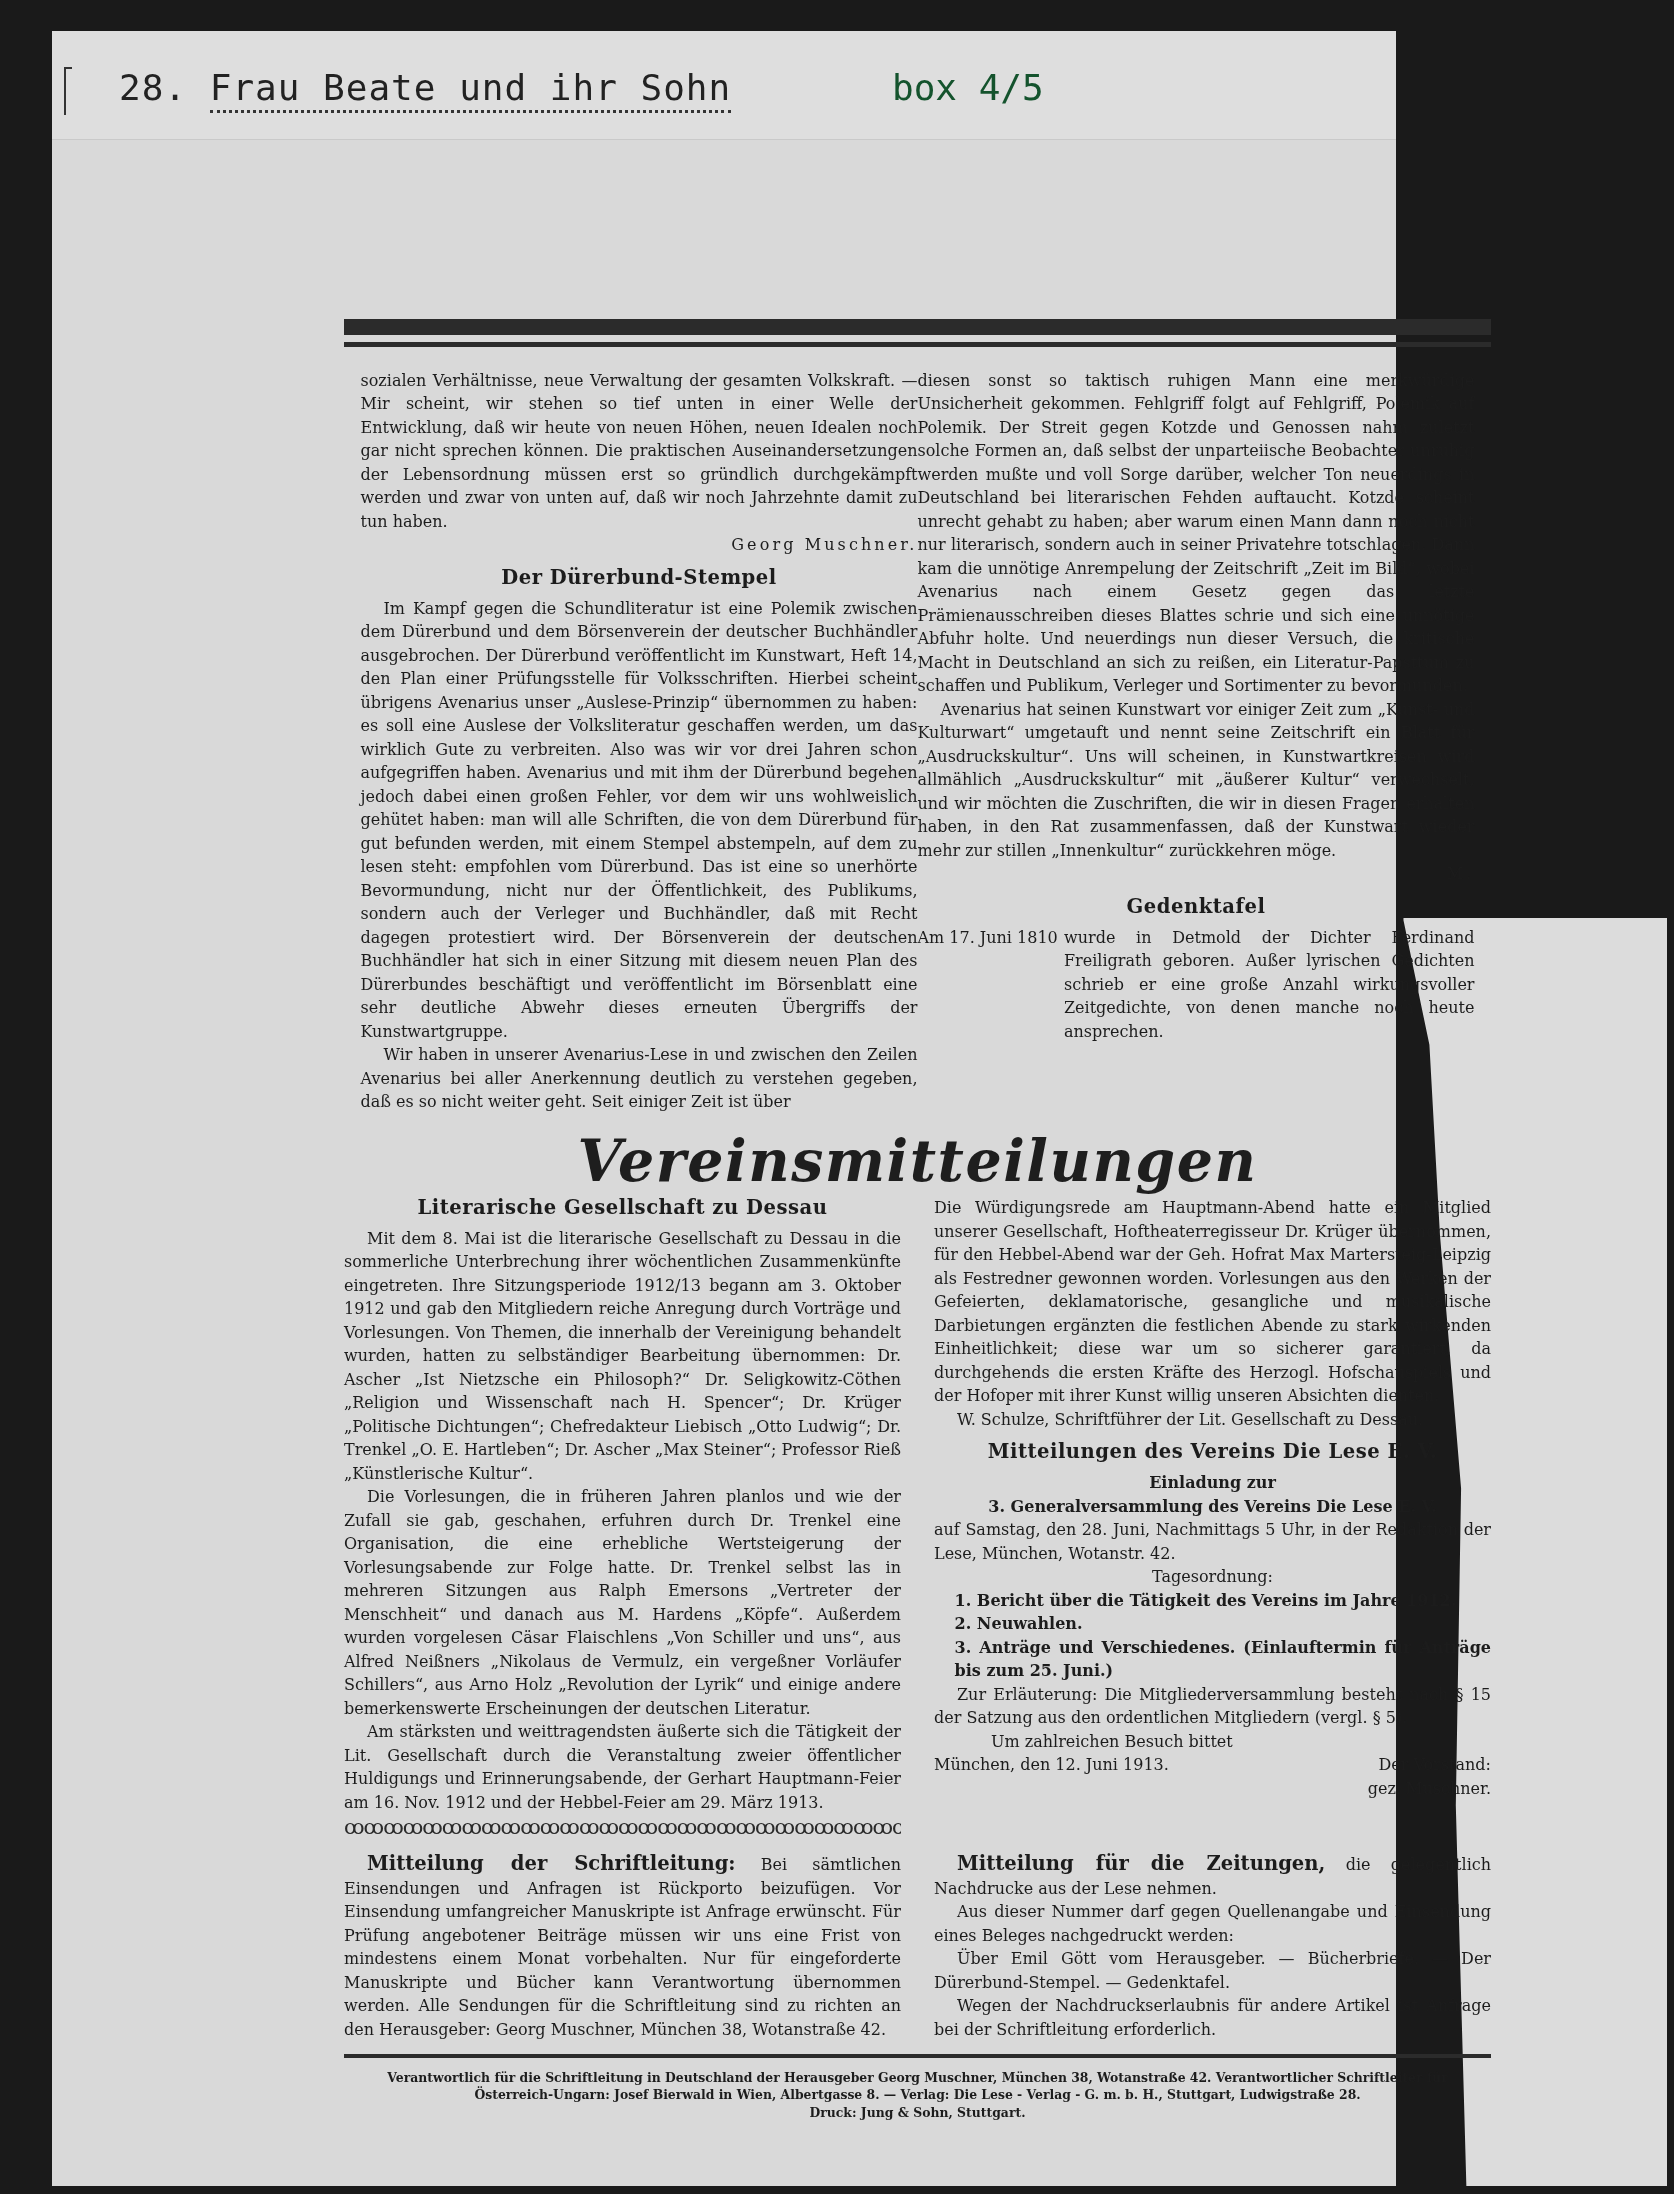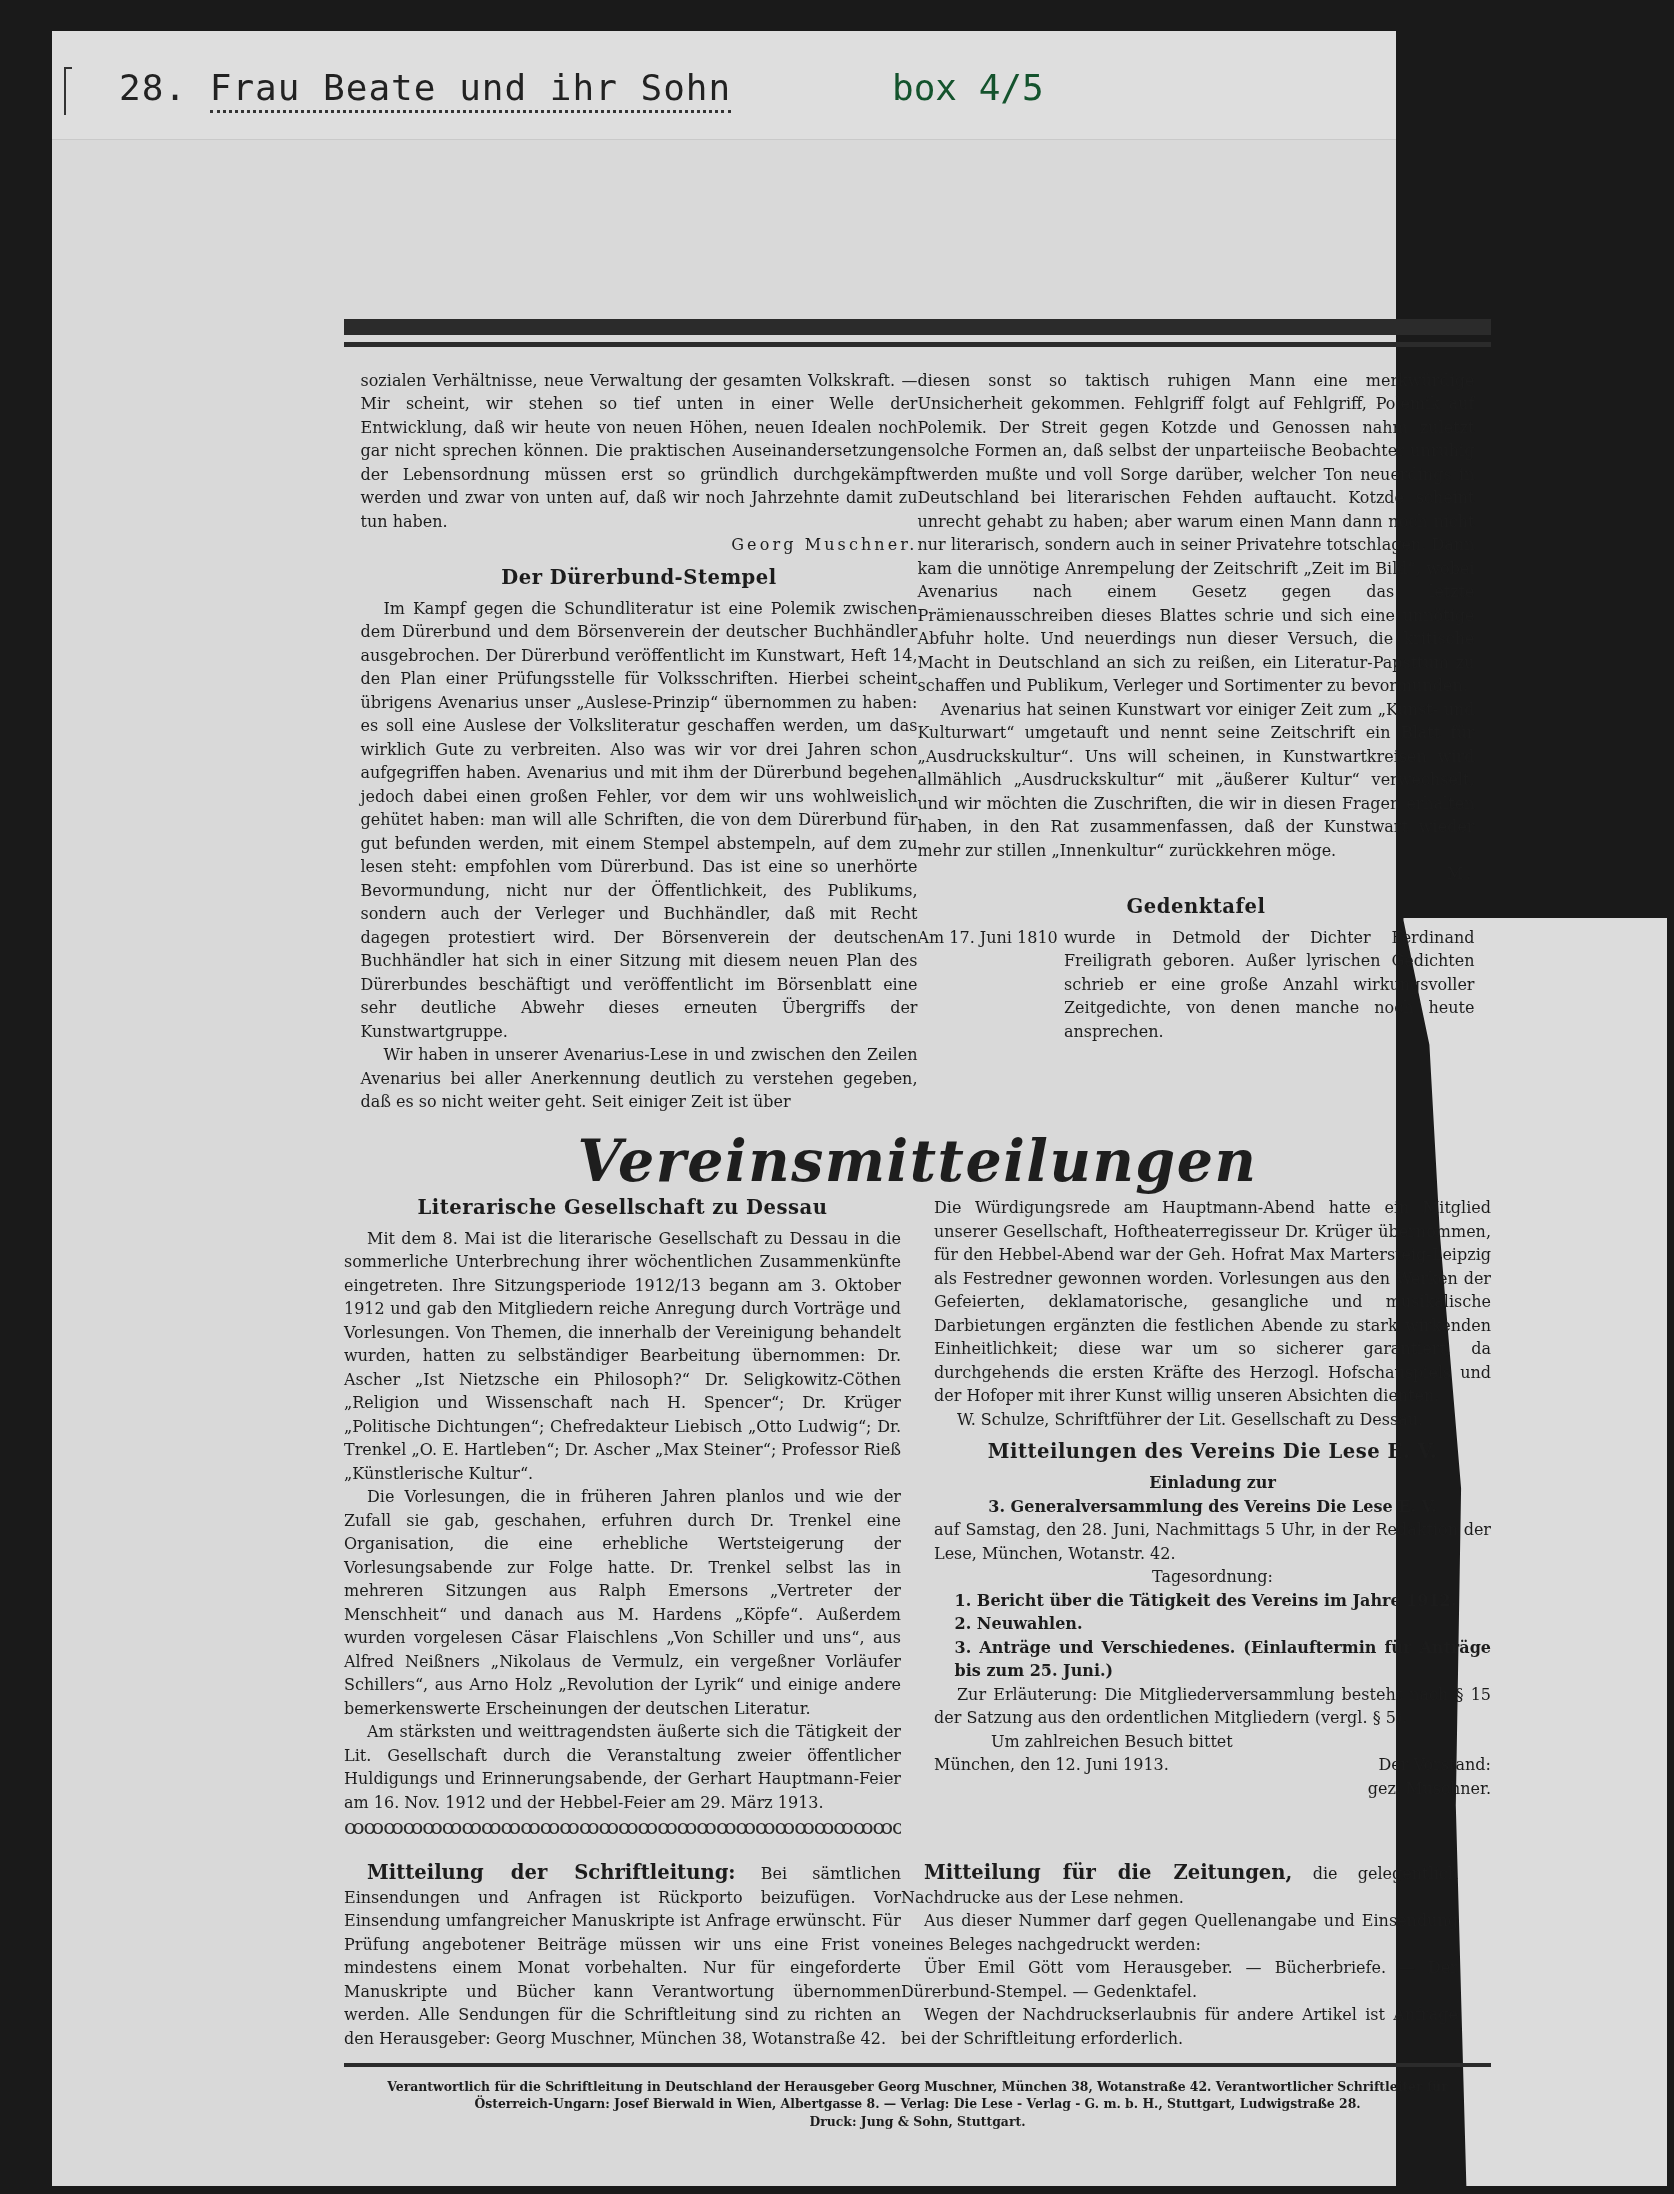--- a/index.html
+++ b/index.html
@@ -62,21 +62,21 @@
   }
   .cols2 { display: flex; justify-content: space-between; }
   .center { text-align: center; }
   .agenda { margin: 0 0 0 20.6px; padding: 0; list-style: none; }
   .agenda li { text-indent: 0; font-weight: bold; }
   .sign-row { display: flex; justify-content: space-between; }
   .ornament {
     text-align: right; font-size: 20.6px; letter-spacing: -1px; color: #2a2a2a;
     margin: 2.1px 0 5.2px 0; white-space: nowrap; overflow: hidden;
   }
-  .lower { display: flex; justify-content: flex-start; margin-top: 16px; }
+  .lower { display: flex; justify-content: space-between; margin-top: 7px; }
   .lower .col p b { font-size: 19.6px; }
   .rule-foot { height: 4.1px; background: #2b2b2b; margin-top: 13.4px; }
   .imprint { font-size: 12.4px; line-height: 17.5px; text-align: center; font-weight: bold; margin-top: 10.3px; }
 </style>
 </head>
 <body>
 
 <div class="sheet">
   <div class="label-strip">
     <div class="corner-mark"></div>

